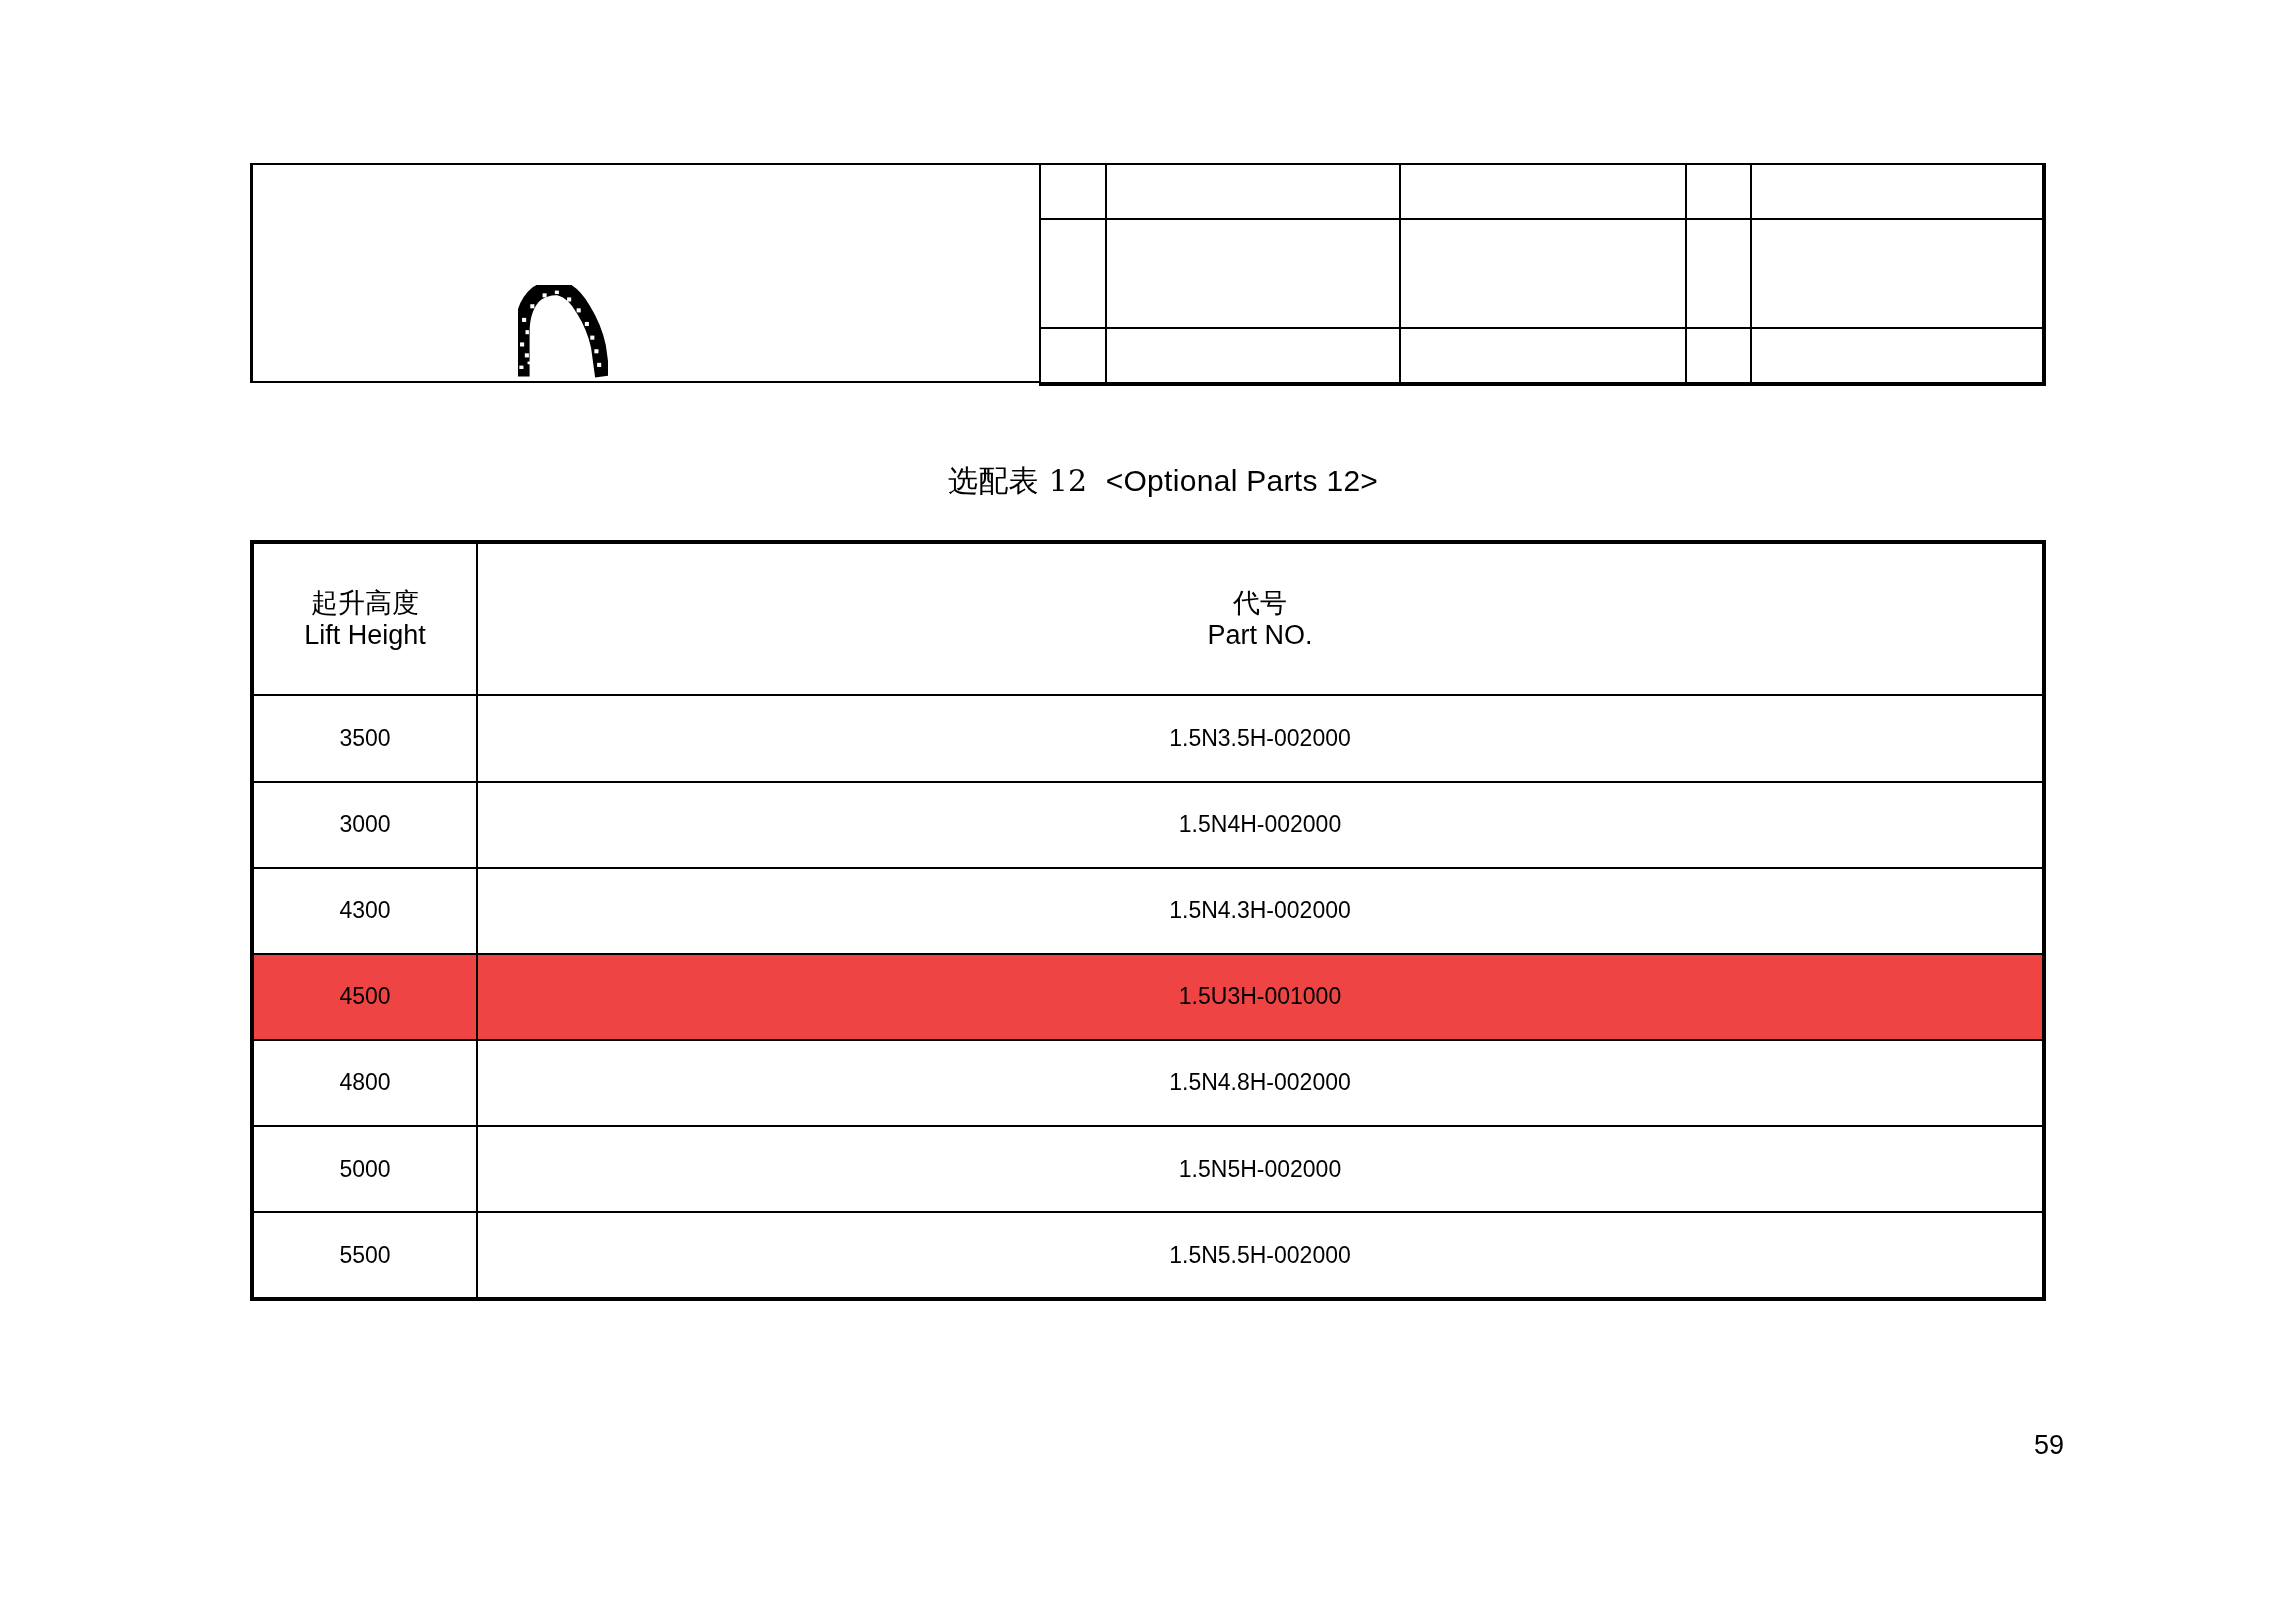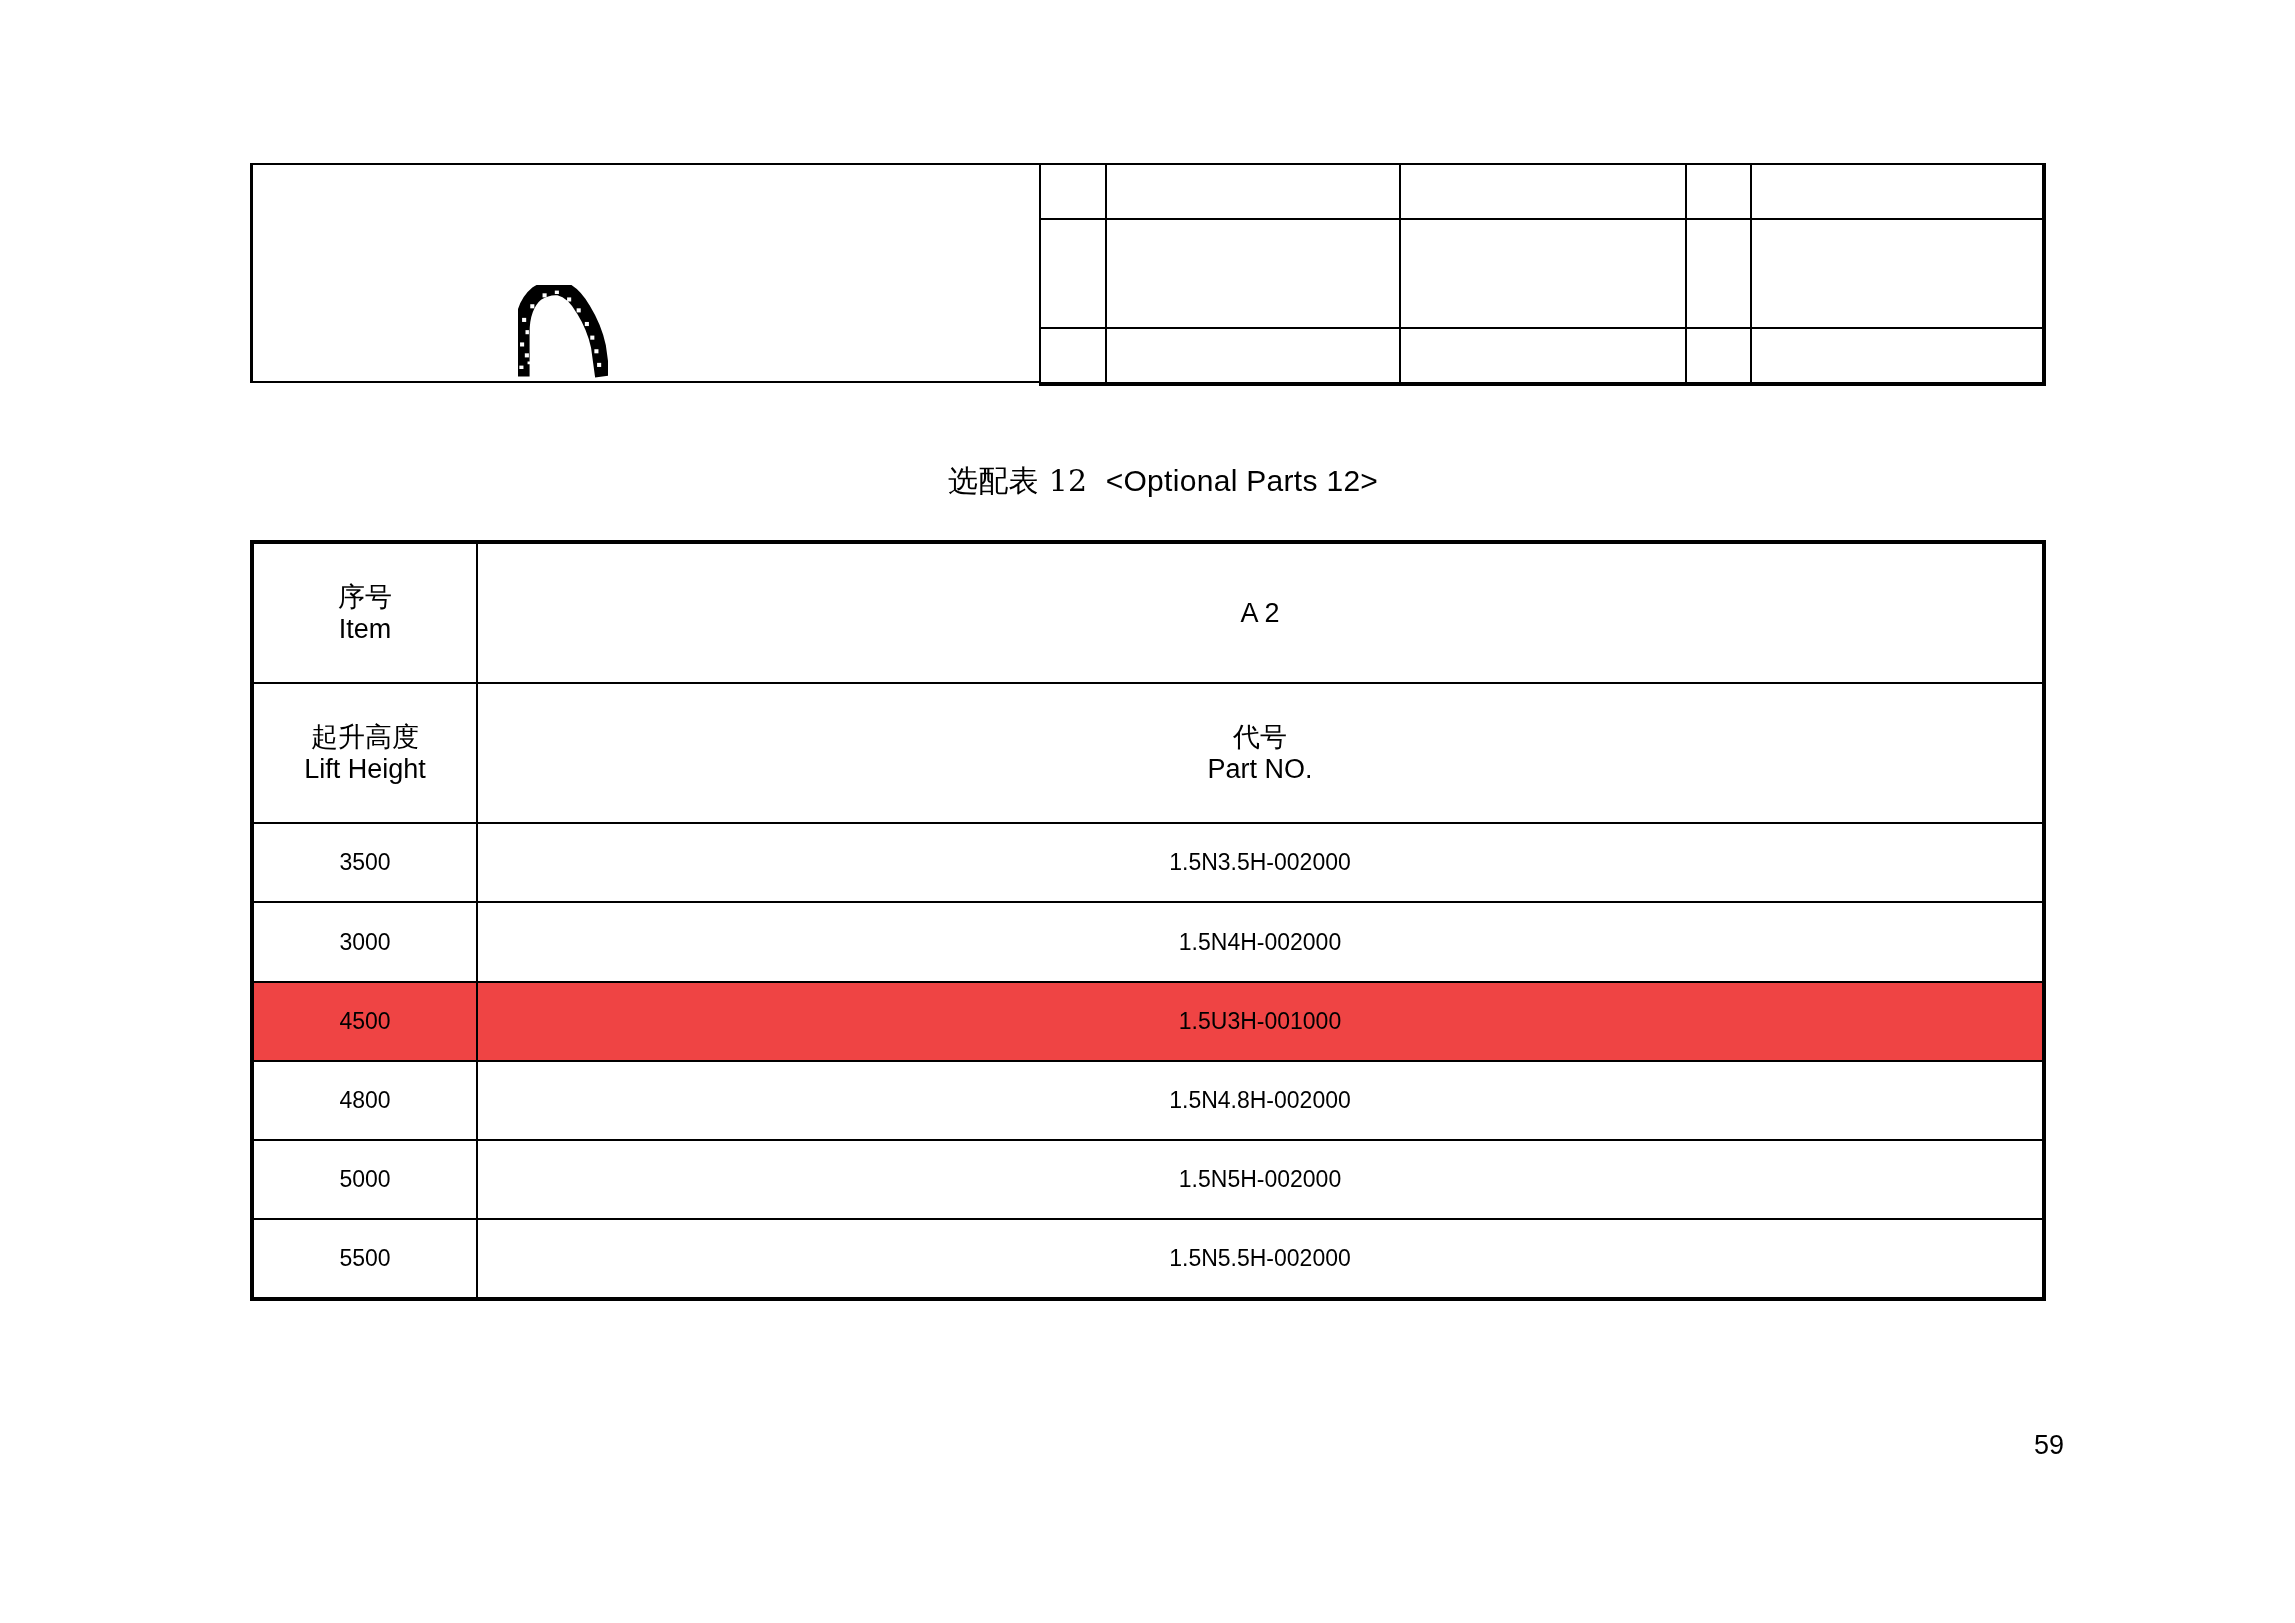--- a/index.html
+++ b/index.html
@@ -102,44 +102,41 @@
 </div>
 
 <div class="caption">
   <span style="font-family:'DejaVu Serif','Liberation Serif',serif;">选配表 12</span>
   <span style="margin-left:9.5px;">&lt;Optional Parts 12&gt;</span>
 </div>
 
 <div class="main">
   <table>
     <tbody>
-        <tr class="hdr">
-      <td class="c1">
-        <span class="zh">序号</span>
-        <span class="en">Item</span>
-      </td>
-      <td>A 2</td>
-    </tr>
     <tr class="hdr">
       <td class="c1">
         <span class="zh">起升高度</span>
         <span class="en">Lift Height</span>
       </td>
       <td>
         <span class="zh">代号</span>
         <span class="en">Part NO.</span>
       </td>
     </tr>
     <tr class="row">
       <td class="c1">3500</td>
       <td>1.5N3.5H-002000</td>
     </tr>
     <tr class="row">
       <td class="c1">3000</td>
       <td>1.5N4H-002000</td>
+    </tr>
+    <tr class="row">
+      <td class="c1">4300</td>
+      <td>1.5N4.3H-002000</td>
     </tr>
     <tr class="row highlight">
       <td class="c1">4500</td>
       <td>1.5U3H-001000</td>
     </tr>
     <tr class="row">
       <td class="c1">4800</td>
       <td>1.5N4.8H-002000</td>
     </tr>
     <tr class="row">

